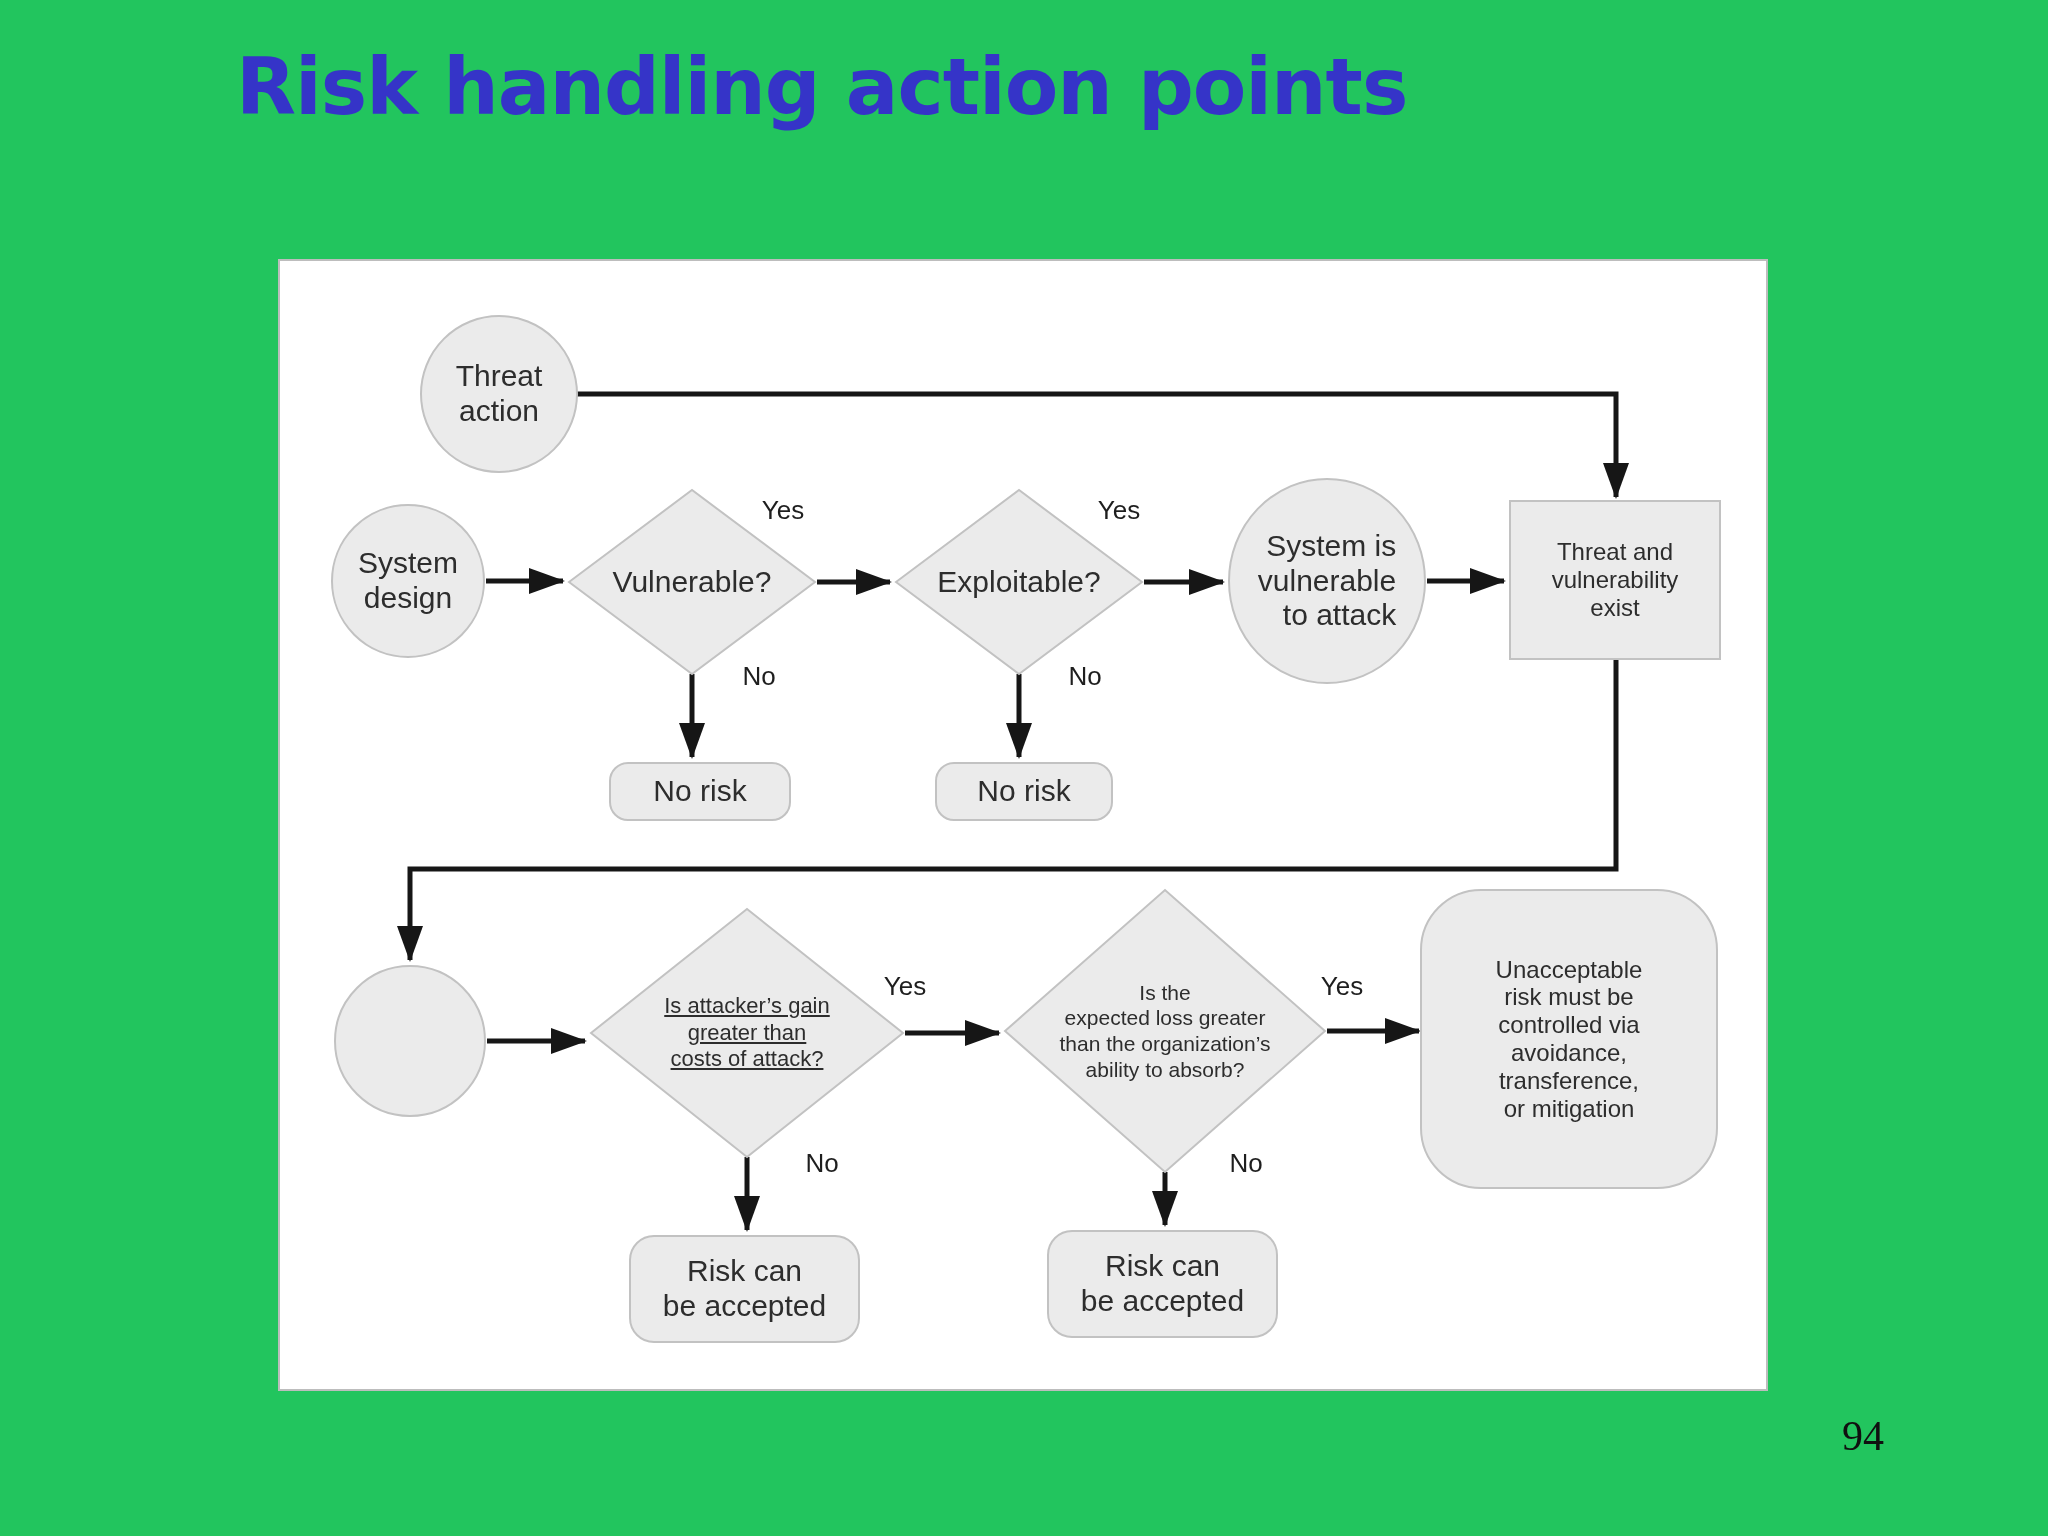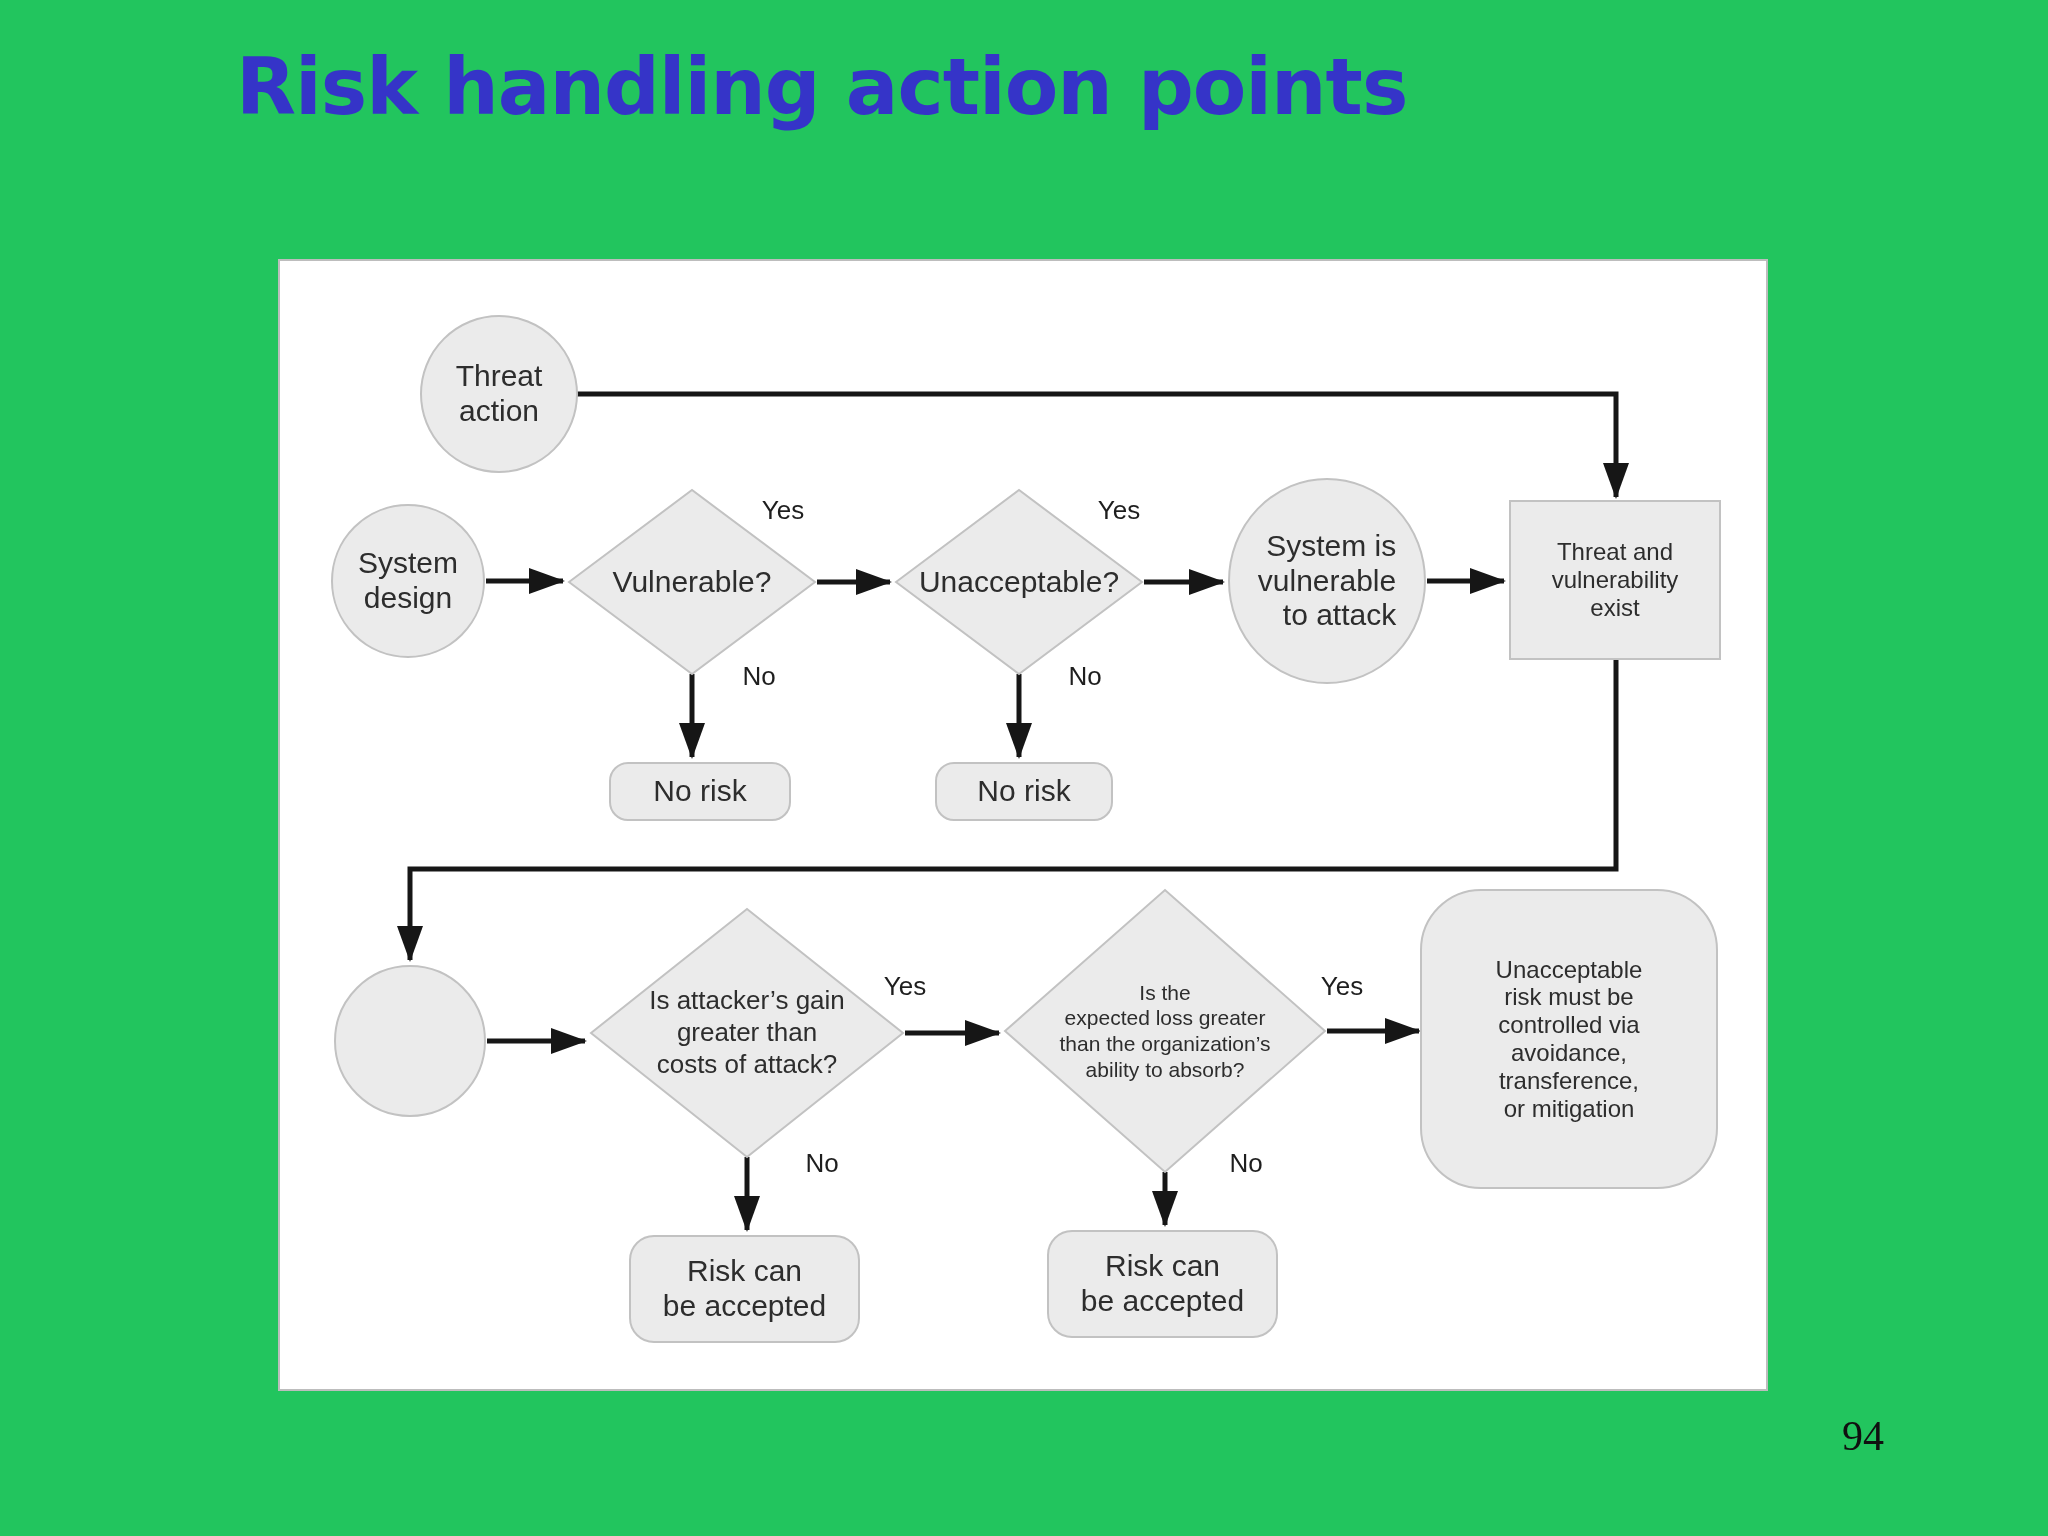--- a/index.html
+++ b/index.html
@@ -41,21 +41,21 @@
     display: flex;
     align-items: center;
     justify-content: center;
     text-align: center;
     white-space: pre-line;
     color: #2d2d2d;
     font-size: 30px;
     line-height: 1.16;
   }
   .fs29 { font-size: 24px; }
-  .fs22 { font-size: 26px; line-height: 1.22; }
+  .fs22 { font-size: 22px; line-height: 1.22; text-decoration: underline; }
   .fs21 { font-size: 21px; line-height: 1.22; }
   .edge-label {
     position: absolute;
     width: 64px;
     height: 36px;
     display: flex;
     align-items: center;
     justify-content: center;
     font-size: 26px;
     color: #1e1e1e;
@@ -113,21 +113,21 @@
       <rect class="shape" x="1141" y="629" width="296" height="298" rx="60"></rect>
       <rect class="shape" x="350" y="975" width="229" height="106" rx="24"></rect>
       <rect class="shape" x="768" y="970" width="229" height="106" rx="24"></rect>
     </svg>
 
     <div class="node-label" style="left:141px;top:55px;width:156px;height:156px;">Threat
 action</div>
     <div class="node-label" style="left:52px;top:244px;width:152px;height:152px;">System
 design</div>
     <div class="node-label" style="left:289px;top:229px;width:246px;height:184px;">Vulnerable?</div>
-    <div class="node-label" style="left:616px;top:229px;width:246px;height:184px;">Unacceptable?</div>
+    <div class="node-label" style="left:616px;top:229px;width:246px;height:184px;">Exploitable?</div>
     <div class="node-label" style="left:949px;top:218px;width:196px;height:204px;text-align:right;">System is
 vulnerable
 to attack</div>
     <div class="node-label fs29" style="left:1230px;top:240px;width:210px;height:158px;">Threat and
 vulnerability
 exist</div>
     <div class="node-label" style="left:330px;top:502px;width:180px;height:57px;">No risk</div>
     <div class="node-label" style="left:656px;top:502px;width:176px;height:57px;">No risk</div>
     <div class="node-label fs22" style="left:321px;top:658px;width:292px;height:228px;">Is attacker’s gain
 greater than

